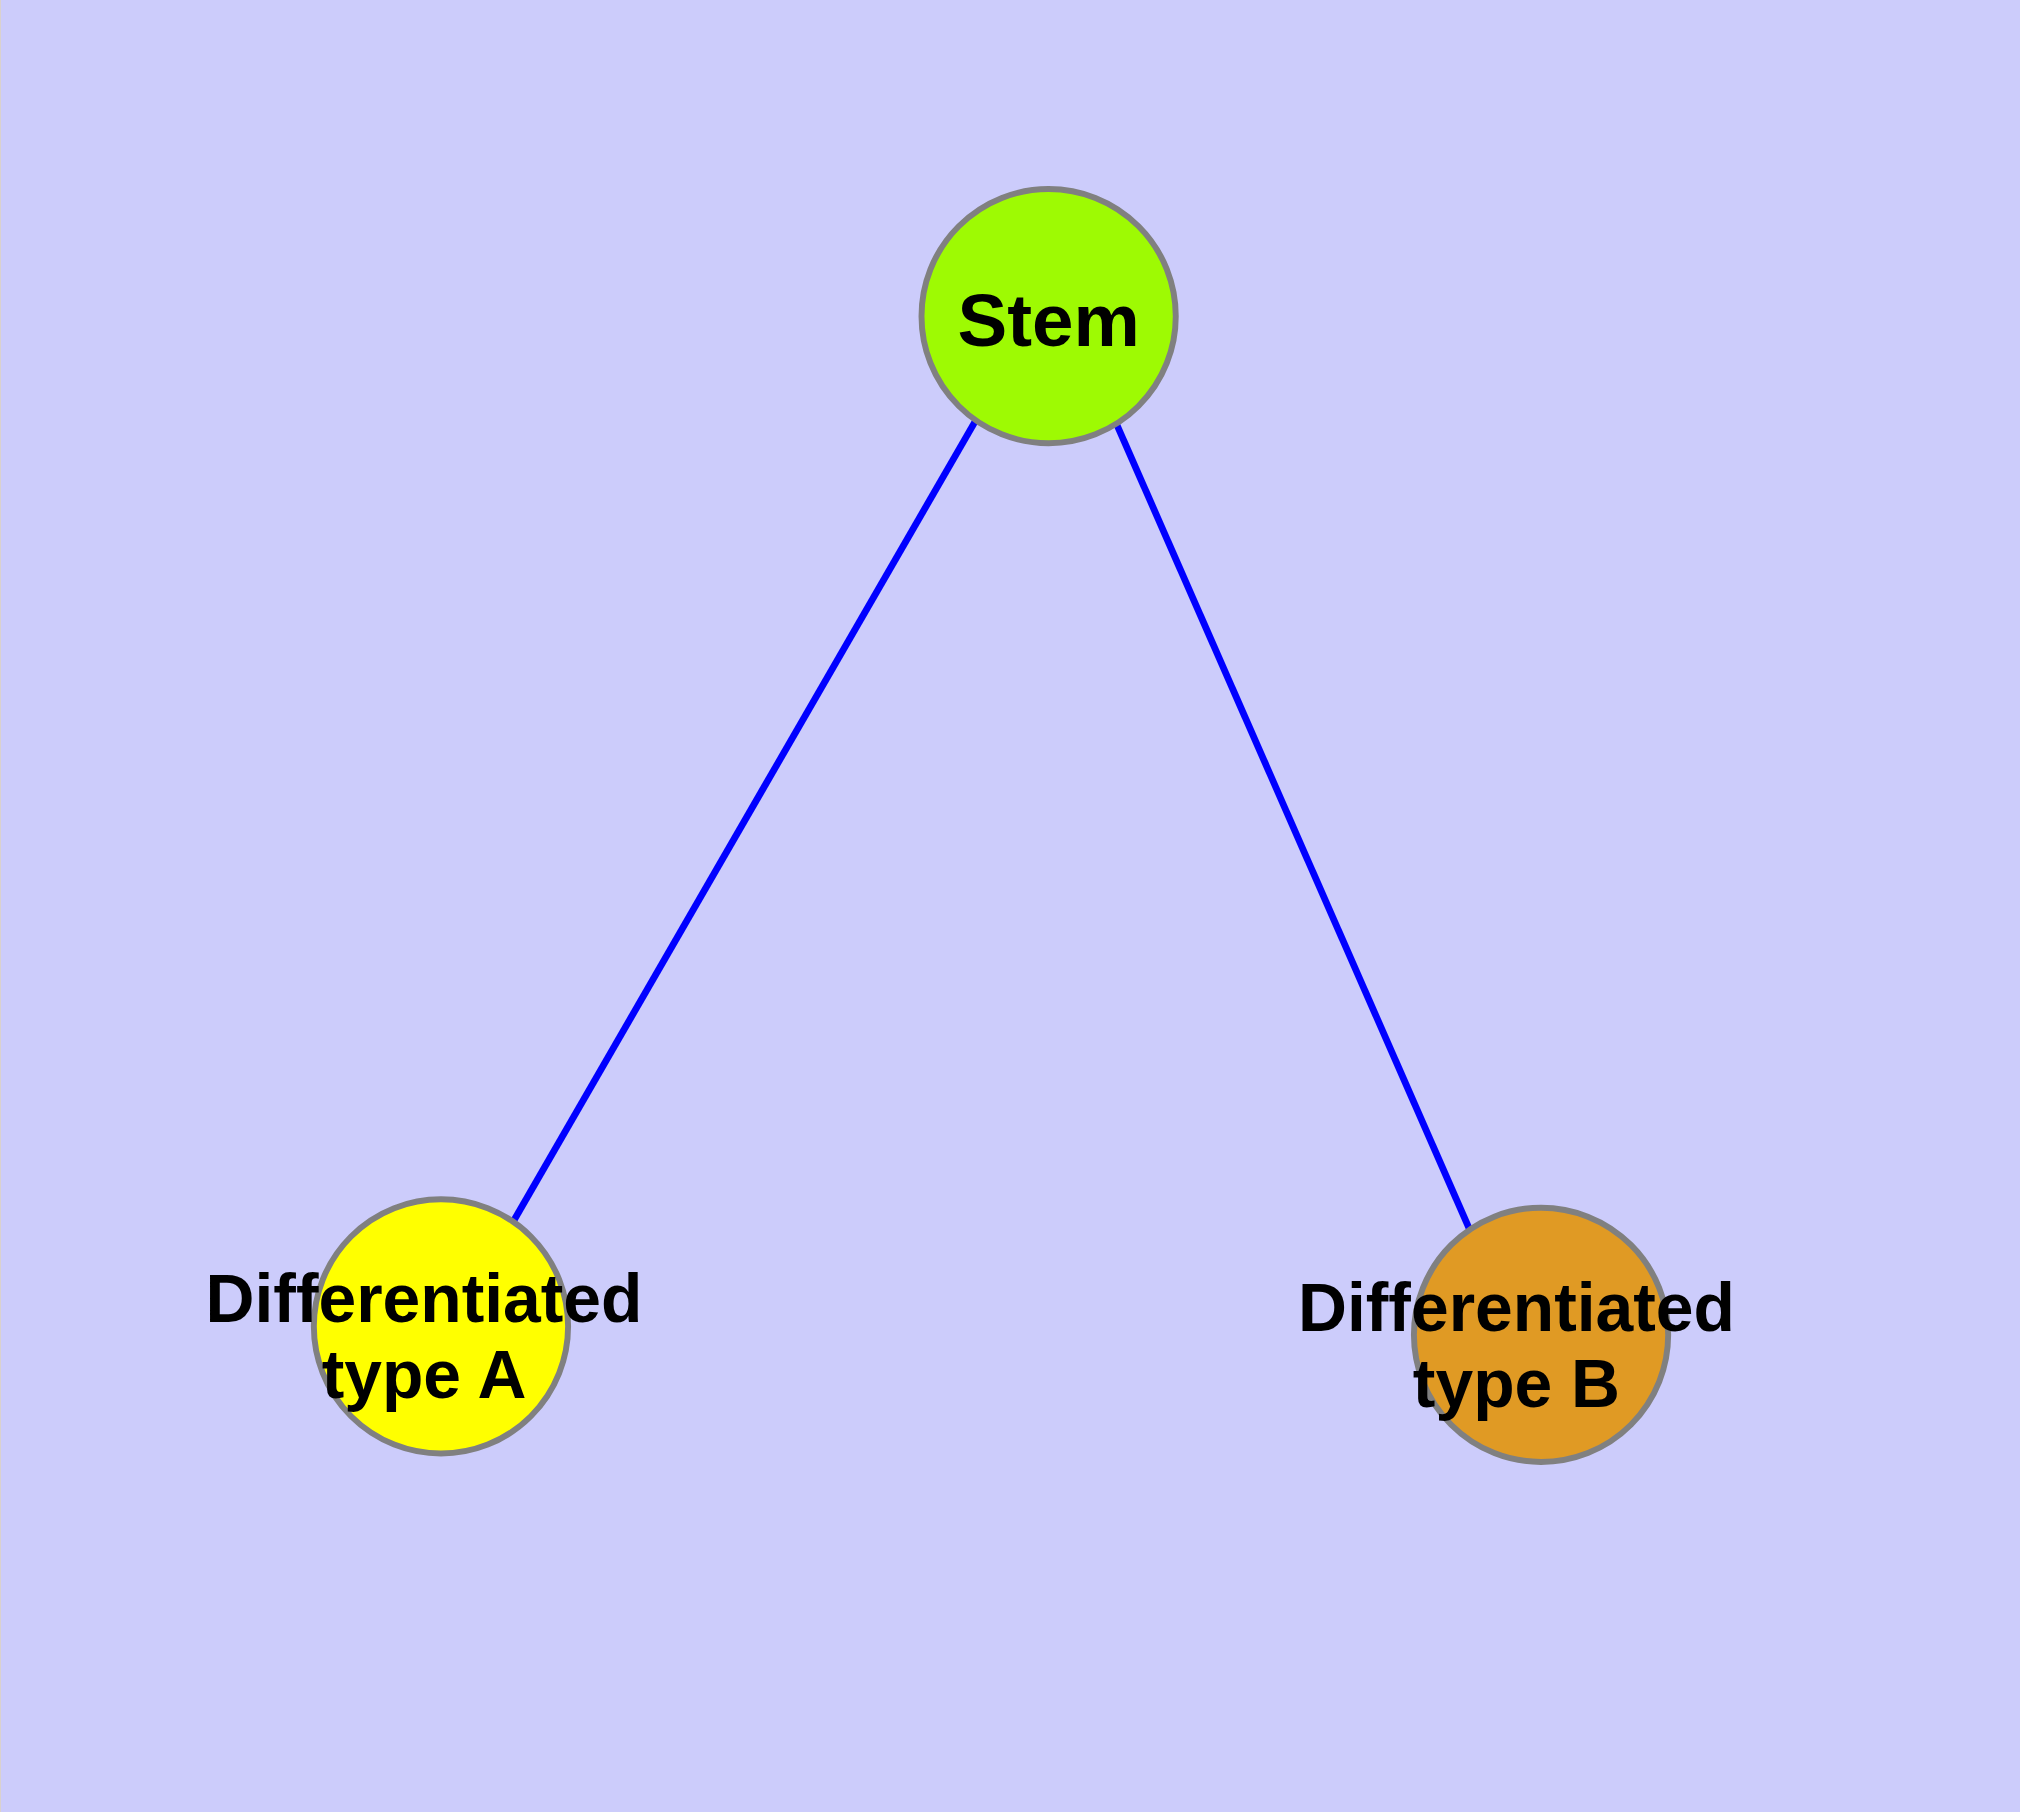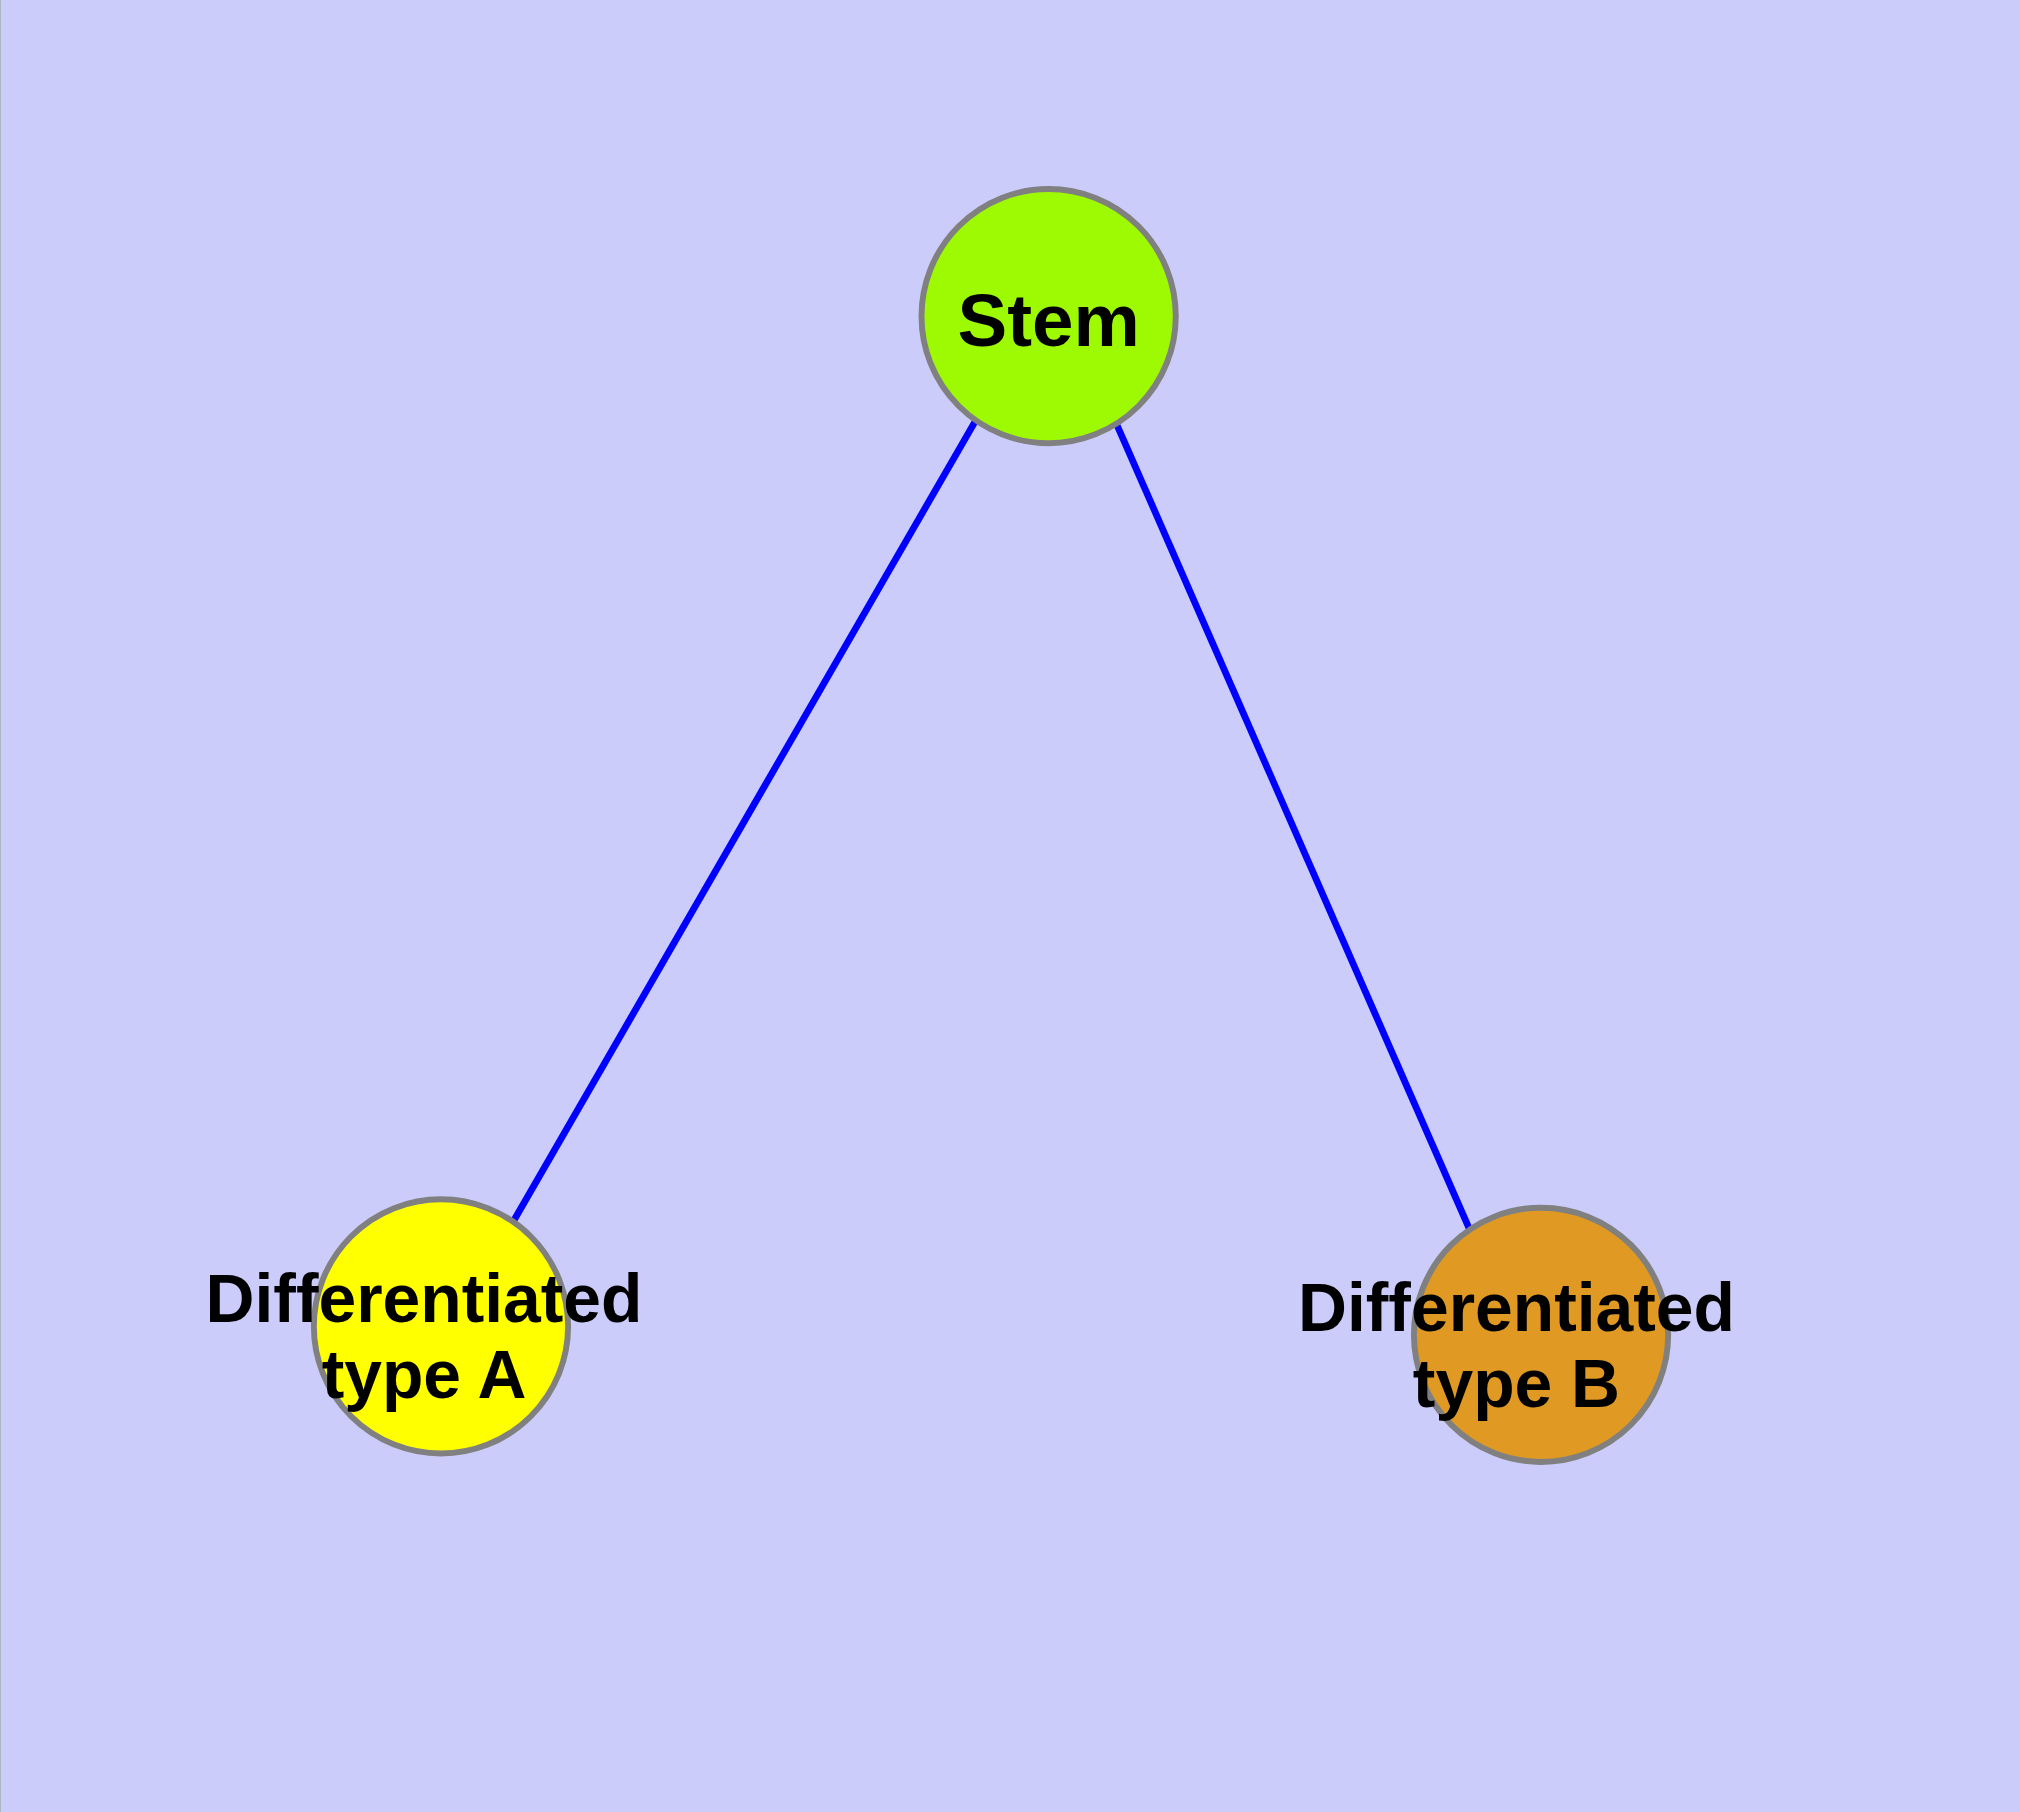--- a/index.html
+++ b/index.html
@@ -33,21 +33,21 @@
     font-family: "Liberation Sans", sans-serif;
     font-weight: bold;
     fill: #000000;
     text-anchor: middle;
     dominant-baseline: alphabetic;
   }
 </style>
 </head>
 <body style="background: rgb(204, 204, 251);">
 
-<div id="canvas" style="width: 2021px; height: 1812px; background: #4d7c0f;">
+<div id="canvas" style="width: 2021px; height: 1812px; background: #fde047;">
   <svg id="graph-svg" viewBox="0 0 2384 2138" xmlns="http://www.w3.org/2000/svg">
 
     <rect id="bg-rect" x="0" y="0" width="2384" height="2138" fill="#ccccfb"></rect>
 
     <g id="edges-group">
         <line class="edge-line" x1="1151" y1="496" x2="606" y2="1440" stroke="#0000ff" stroke-width="8"></line>
         <line class="edge-line" x1="1317" y1="500" x2="1733" y2="1449" stroke="#0000ff" stroke-width="8"></line>
       </g>
     <g id="nodes-group">
         <circle class="node-circle" cx="1237" cy="373" r="150" fill="#9efa03" stroke="#808080" stroke-width="7"></circle>

